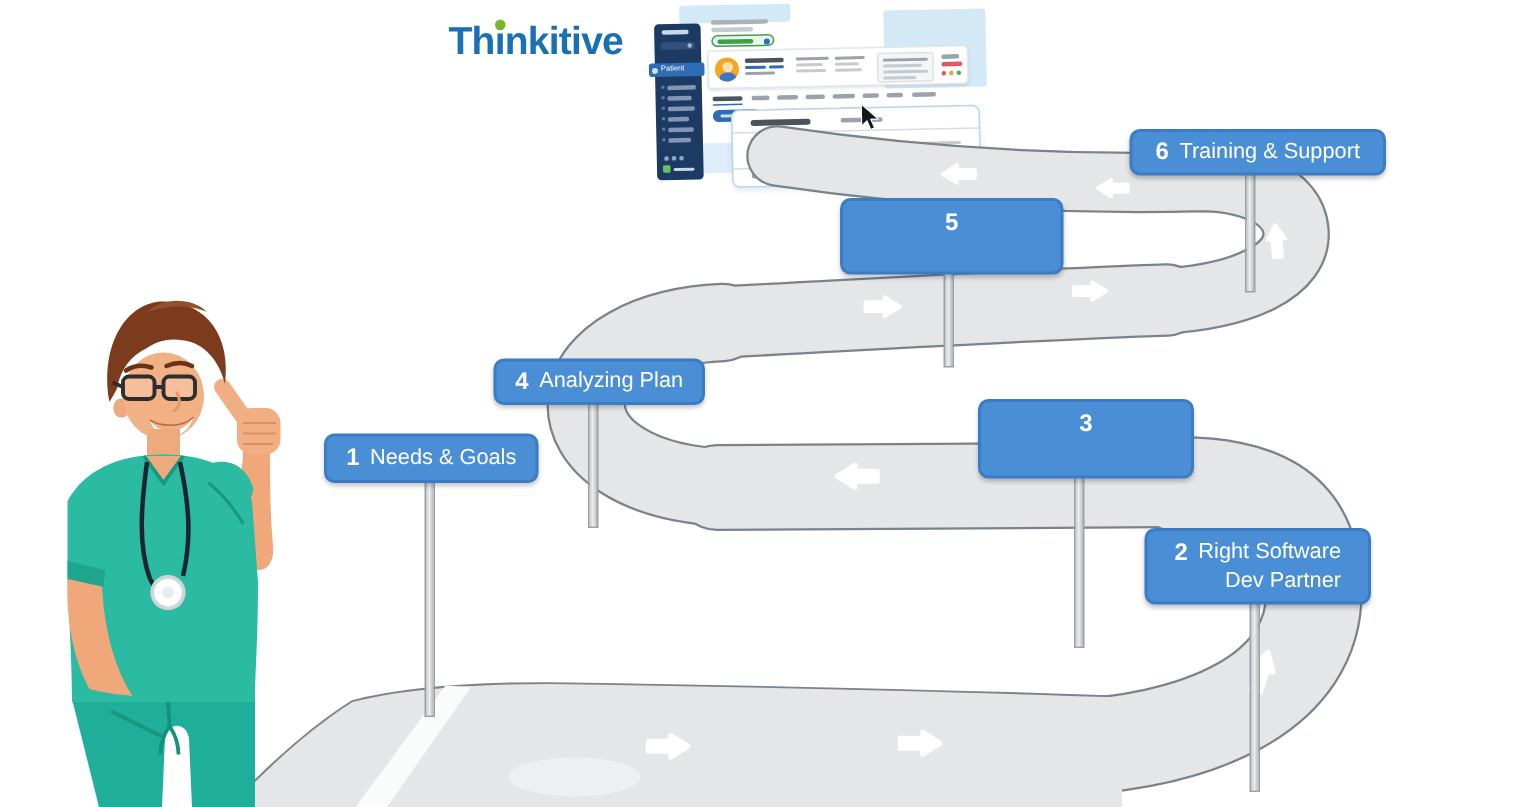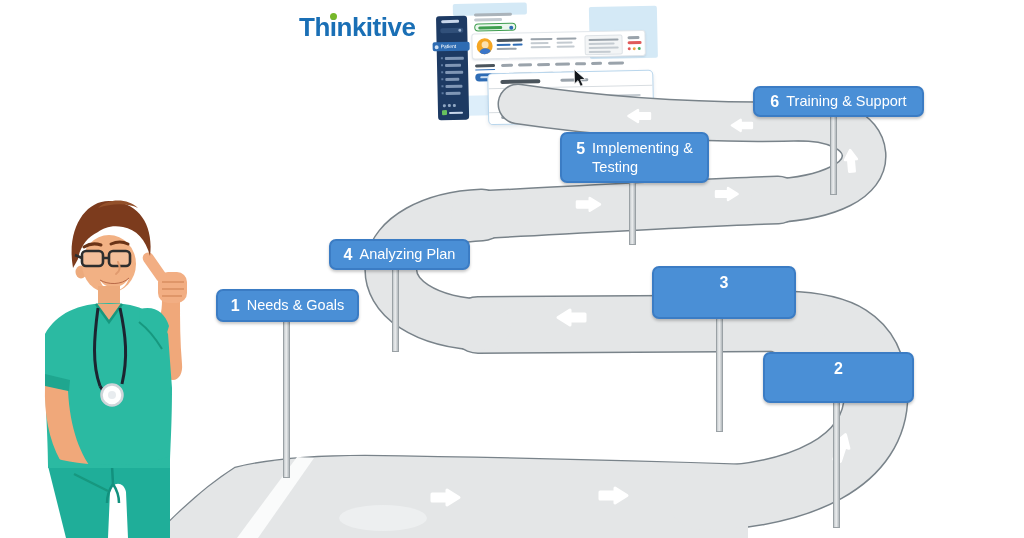--- a/index.html
+++ b/index.html
@@ -44,21 +44,21 @@
   #p3{left:716px;top:317px;height:115px}
   #p4{left:392px;top:268px;height:84px}
   #p5{left:629px;top:181px;height:64px}
   #p6{left:830px;top:115px;height:80px}
 
   
   .sign{position:absolute;background:#4a8fd6;border:2px solid #3b7cc4;border-radius:7px;
         color:#fff;display:flex;align-items:center;justify-content:center;gap:7px;
         box-shadow:0 2px 3px rgba(0,0,0,.22);box-sizing:border-box;padding:2px 6px;}
   .sign .num{font-weight:bold;font-size:16px;}
-  .sign .lbl{font-size:14.5px;line-height:1.3;text-align:left;}
+  .sign .lbl{font-size:14.5px;line-height:1.3;text-align:right;}
   .sign .l1,.sign .l2{display:block;}
   #s1{left:216px;top:289px;width:143px;height:33px}
   #s2{left:763px;top:352px;width:151px;height:51px}
   #s3{left:652px;top:266px;width:144px;height:53px}
   #s4{left:329px;top:239px;width:141px;height:31px}
   #s5{left:560px;top:132px;width:149px;height:51px}
   #s6{left:753px;top:86px;width:171px;height:31px}
   #s2 .num,#s3 .num,#s5 .num{align-self:flex-start;margin-top:4px;}
   #s3 .lbl{text-align:left;}
 
@@ -238,37 +238,37 @@
 
 <div class="sign" id="s1">
   <span class="num">1</span>
   <span class="lbl">
       <span class="l1">Needs &amp; Goals</span>
       <span class="l2"></span>
     </span>
 </div>
 <div class="sign" id="s2">
   <span class="num">2</span>
+  <span class="lbl">
+      <span class="l1">Right Software</span>
+      <span class="l2">Dev Partner</span>
+    </span>
 </div>
 <div class="sign" id="s3">
   <span class="num">3</span>
 </div>
 <div class="sign" id="s4">
   <span class="num">4</span>
   <span class="lbl">
       <span class="l1">Analyzing Plan</span>
       <span class="l2"></span>
     </span>
 </div>
 <div class="sign" id="s5">
   <span class="num">5</span>
-  <span class="lbl">
-      <span class="l1">Implementing &amp;</span>
-      <span class="l2">Testing</span>
-    </span>
 </div>
 <div class="sign" id="s6">
   <span class="num">6</span>
   <span class="lbl">
       <span class="l1">Training &amp; Support</span>
       <span class="l2"></span>
     </span>
 </div>
 
 <svg class="doctor" width="205" height="350" viewBox="0 0 205 350">

